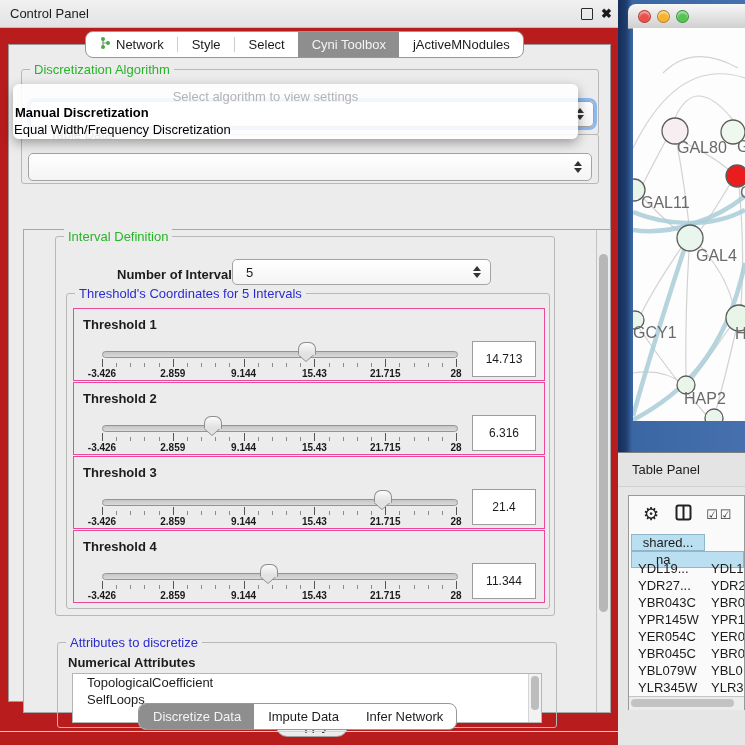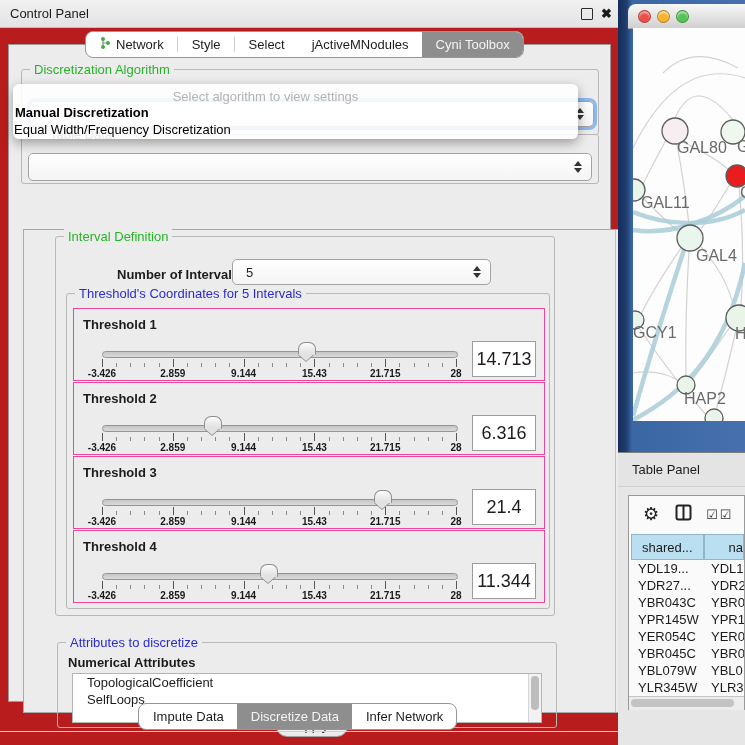--- a/index.html
+++ b/index.html
@@ -38,21 +38,21 @@
   .focus-ring{box-shadow:0 0 0 3px rgba(92,156,238,.65);}
   
   .popup{position:absolute;left:13px;top:84px;width:565px;height:55px;z-index:9;
     background:rgba(255,255,255,.88);border-radius:6px;
     box-shadow:0 4px 12px rgba(0,0,0,.35);font-size:13px;}
   .popup .prompt{position:absolute;left:0;right:60px;top:5px;text-align:center;color:#b3b3b3;}
   .popup .it1{position:absolute;left:2px;top:21px;font-weight:bold;color:#000;}
   .popup .it2{position:absolute;left:1px;top:38px;color:#000;}
   
   .scroll-panel{position:absolute;left:14px;top:184px;width:586px;height:482px;
-    border:1px solid #a8a8a8;background:#ececec;padding-left:19px;}
+    border:1px solid #a8a8a8;background:#ececec;}
   .vscroll{position:absolute;top:0;right:0;bottom:0;width:13px;border-left:1px solid #c2c2c2;background:#ececec;}
   .vscroll .thumb-v{position:absolute;left:2px;width:9px;background:#b7b7b7;border-radius:5px;}
   
   .num-label{position:absolute;left:61px;top:30px;font-weight:bold;font-size:13px;}
   .thr-panel{position:absolute;left:6px;width:470px;height:71px;border:1px solid #ec4899;background:#ececec;}
   .thr-label{position:absolute;left:9px;top:8px;font-weight:bold;font-size:13px;}
   .hslider{position:absolute;left:28px;top:0;width:354px;height:71px;}
   .track{position:absolute;left:0;top:42px;width:100%;height:5px;
     background:linear-gradient(#c6c6c6,#dadada);border:1px solid #949494;border-radius:4px;}
   .thumb{position:absolute;top:33px;width:16px;height:12px;z-index:2;
@@ -61,21 +61,21 @@
   .thumb::after{content:"";position:absolute;left:-1px;top:11px;width:0;height:0;
     border-left:8px solid transparent;border-right:8px solid transparent;border-top:7px solid #e2e2e2;
     filter:drop-shadow(0 1px 0 #8e8e8e);}
   .ticks{position:absolute;left:0;width:100%;top:50px;height:9px;}
   .tick{position:absolute;bottom:1px;width:1px;height:4px;background:#8a8a8a;}
   .tick.major{height:8px;background:#555;}
   .tick-labels{position:absolute;left:0;width:100%;top:59px;height:12px;
     font-size:10px;font-weight:bold;color:#1a1a1a;}
   .tick-labels span{position:absolute;transform:translateX(-50%);white-space:nowrap;}
   .valbox{position:absolute;right:8px;top:32px;width:62px;height:34px;background:#fff;
-    border:1px solid #9c9c9c;display:flex;align-items:center;justify-content:center;font-size:18px;}
+    border:1px solid #9c9c9c;display:flex;align-items:center;justify-content:center;font-size:12px;}
   
   .attr-head{position:absolute;left:10px;top:12px;font-weight:bold;font-size:13px;}
   .listbox{position:absolute;left:14px;top:30px;right:14px;height:48px;background:#fff;
     border:1px solid #b5b5b5;overflow:hidden;}
   .list-inner{position:absolute;left:0;top:0;right:12px;}
   .list-item{height:17px;line-height:17px;padding-left:14px;font-size:13px;}
   .list-scroll{position:absolute;right:0;top:0;bottom:0;width:12px;background:#f2f2f2;border-left:1px solid #d5d5d5;}
   .list-scroll .thumb-v{position:absolute;left:2px;top:2px;width:8px;height:34px;background:#bdbdbd;border-radius:4px;}
   .apply-btn{position:absolute;left:267px;top:668px;width:70px;height:22px;border:1px solid #a0a0a0;
     border-radius:11px;background:linear-gradient(#ffffff,#e9e9e9);font-size:13px;
@@ -96,21 +96,21 @@
   .net-canvas{position:absolute;left:15px;top:28px;width:112px;height:393px;background:#fdfdfd;}
   .tp-bar{position:absolute;left:0;top:452px;width:127px;height:33px;background:#e4e4e4;
     border-top:1px solid #7e7e7e;border-bottom:1px solid #cfcfcf;display:flex;align-items:center;font-size:13px;}
   .tp-bar span{margin-left:14px;}
   .table-container{position:absolute;left:10px;top:495px;width:117px;height:215px;
     background:#fafafa;border:1px solid #999;box-sizing:border-box;}
   .tp-toolbar{position:absolute;left:0;top:0;right:0;height:36px;display:flex;align-items:center;}
   .gear{font-size:18px;color:#222;margin-left:14px;}
   .cols-icon{margin-left:16px;display:inline-block;}
   .checks{margin-left:14px;font-size:13px;color:#333;letter-spacing:2px;}
-  .thead{position:absolute;left:2px;top:38px;right:0;height:26px;display:flex;}
+  .thead{position:absolute;left:2px;top:38px;right:0;height:26px;display:flex;flex-direction:column;}
   .th{background:#badff0;border:1px solid #8fb6c9;box-sizing:border-box;font-size:13px;
     display:flex;align-items:center;}
   .th1{width:74px;justify-content:center;}
   .th2{flex:1;padding-left:24px;}
   .trows{position:absolute;left:2px;top:64px;right:0;height:141px;overflow:hidden;font-size:13px;}
   .trow{display:flex;height:17px;line-height:17px;}
   .tc1{width:74px;padding-left:7px;box-sizing:border-box;white-space:nowrap;overflow:hidden;}
   .tc2{flex:1;padding-left:6px;white-space:nowrap;overflow:hidden;}
   .hscroll{position:absolute;left:0;right:0;top:200px;height:13px;background:#ececec;border-top:1px solid #c5c5c5;}
   .hscroll .thumb-h{position:absolute;left:2px;top:2px;height:8px;width:103px;background:#c3c3c3;border-radius:4px;}
@@ -142,25 +142,25 @@
       <span>Network</span>
     </div>
     <div class="sep"></div>
     <div class="tab">
         <span>Style</span>
       </div>
     <div class="sep"></div>
     <div class="tab">
         <span>Select</span>
       </div>
+    <div class="tab selected">
+        <span>Cyni Toolbox</span>
+      </div>
     <div class="tab">
         <span>jActiveMNodules</span>
-      </div>
-    <div class="tab selected">
-        <span>Cyni Toolbox</span>
       </div>
   </div>
 
   <div class="main-panel">
 
     <div class="group" style="left:12px;top:24px;width:576px;height:64px;">
       <span class="glabel green">Discretization Algorithm</span>
       <div class="combo focus-ring" style="left:8px;top:31px;width:562px;height:24px;">
         <div class="spinner">
             <i class="up"></i>
@@ -398,25 +398,25 @@
     <div class="apply-btn">Apply</div>
   </div>
 
   <div class="popup">
     <div class="prompt">Select algorithm to view settings</div>
     <div class="it1">Manual Discretization</div>
     <div class="it2">Equal Width/Frequency Discretization</div>
   </div>
 
   <div class="tabstrip bottom-tabs">
+    <div class="tab selected">
+        <span>Discretize Data</span>
+      </div>
     <div class="tab">
         <span>Impute Data</span>
-      </div>
-    <div class="tab selected">
-        <span>Discretize Data</span>
       </div>
     <div class="tab">
         <span>Infer Network</span>
       </div>
   </div>
   <div class="bottom-line"></div>
 
   <div class="right-panel">
     <div class="network-window">
       <div class="mac-titlebar">

